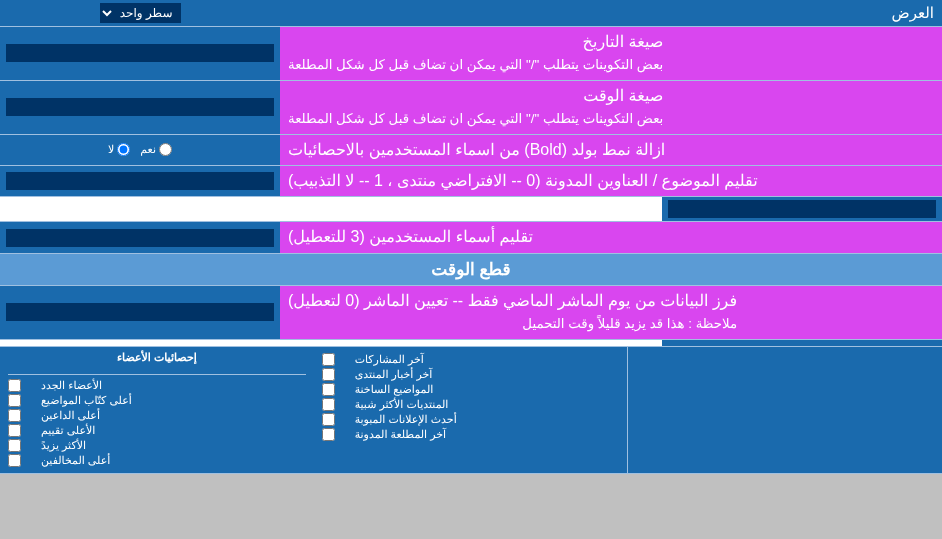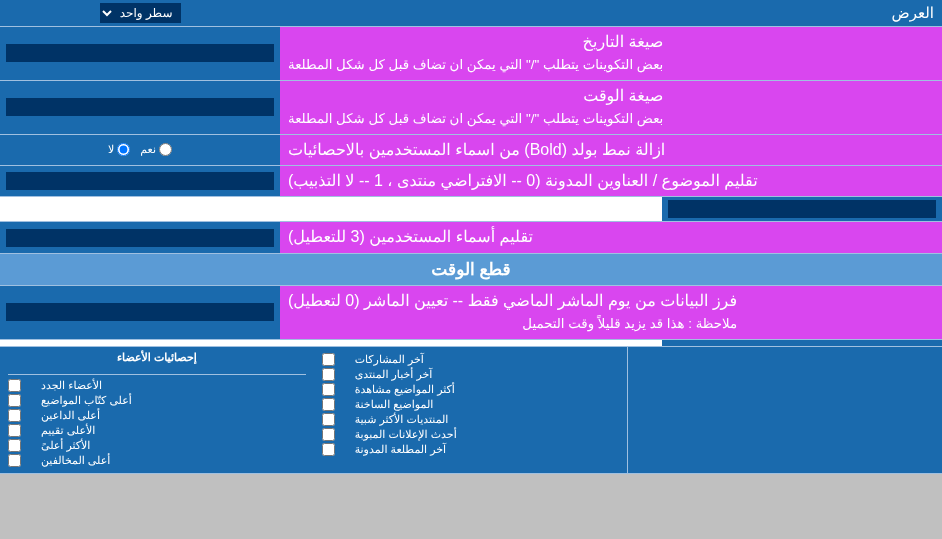--- a/index.html
+++ b/index.html
@@ -229,24 +229,20 @@
     <div class="checkbox-col">
       <div class="checkbox-item">
         <span>آخر المشاركات</span>
         <input type="checkbox" style="">
       </div>
       <div class="checkbox-item">
         <span>آخر أخبار المنتدى</span>
         <input type="checkbox" style="">
       </div>
       <div class="checkbox-item">
-        <span>أكثر المواضيع مشاهدة</span>
-        <input type="checkbox" style="">
-      </div>
-      <div class="checkbox-item">
         <span>المواضيع الساخنة</span>
         <input type="checkbox" style="">
       </div>
       <div class="checkbox-item">
         <span>المنتديات الأكثر شبية</span>
         <input type="checkbox" style="">
       </div>
       <div class="checkbox-item">
         <span>أحدث الإعلانات المبوبة</span>
         <input type="checkbox" style="">
@@ -269,21 +265,21 @@
       </div>
       <div class="checkbox-item">
         <span>أعلى الداعين</span>
         <input type="checkbox" style="">
       </div>
       <div class="checkbox-item">
         <span>الأعلى تقييم</span>
         <input type="checkbox" style="">
       </div>
       <div class="checkbox-item">
-        <span>الأكثر أعلىً</span>
+        <span>الأكثر يزيدً</span>
         <input type="checkbox" style="">
       </div>
       <div class="checkbox-item">
         <span>أعلى المخالفين</span>
         <input type="checkbox" style="">
       </div>
     </div>
   </div>
 
 </div>

